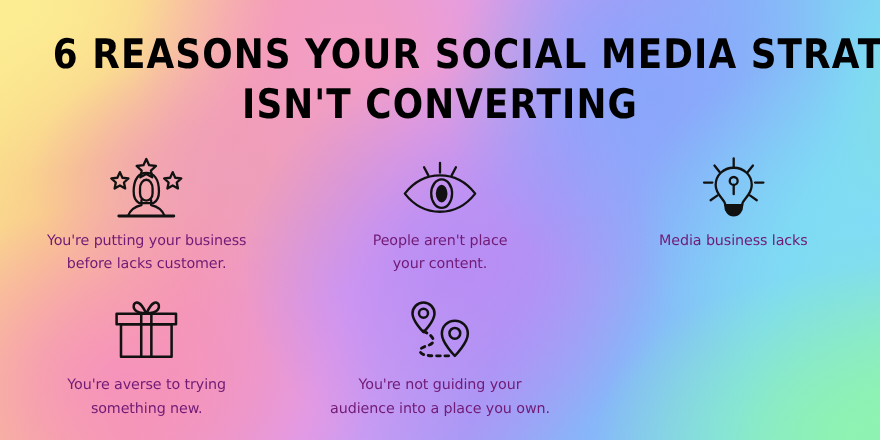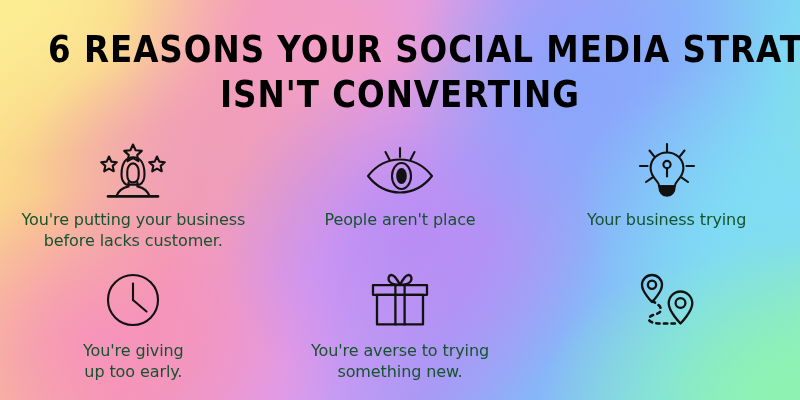--- a/index.html
+++ b/index.html
@@ -109,23 +109,23 @@
     align-items: center;
     justify-content: center;
   }
   .reason-icon svg {
     display: block;
     overflow: visible;
   }
   .reason-text {
     margin-top: 9px;
     font-family: "DejaVu Sans", sans-serif;
-    font-size: 16px;
+    font-size: 13px;
     line-height: 21px;
-    color: #14532d;
+    color: #701a75;
     text-align: center;
     letter-spacing: -0.1px;
     max-width: 250px;
   }
   .reason-row2 .reason-text {
     margin-top: 11px;
   }
   .reason-wide .reason-text {
     max-width: 262px;
   }
@@ -188,20 +188,21 @@
 
           <path d="M6 31 C15 19.5 26 14.5 38 14.5 C50 14.5 61 19.5 70 31 C61 42.5 50 47.5 38 47.5 C26 47.5 15 42.5 6 31 Z"></path>
 
           <ellipse cx="39.5" cy="31" rx="9.5" ry="13"></ellipse>
 
           <ellipse cx="39.5" cy="31" rx="5.3" ry="8" fill="#111111" stroke="none"></ellipse>
         </svg>
       </div>
       <div class="reason-text">
         <span>People aren't place</span><br>
+        <span>your content.</span>
       </div>
     </div>
 
     <div class="reason">
       <div class="reason-icon">
         <svg width="70" height="56" viewBox="0 0 70 56" fill="none" stroke="#111111" stroke-width="2.1" stroke-linecap="round" stroke-linejoin="round">
 
           <path d="M35 1 L35 9"></path>
           <path d="M17.5 7.5 L22.2 13.4"></path>
           <path d="M52.5 7.5 L47.8 13.4"></path>
@@ -212,37 +213,24 @@
 
           <path d="M35 9.5 C25.6 9.5 18.6 16.4 18.6 25.2 C18.6 30.8 21.5 34.3 24.4 37.6 C26.3 39.8 27.3 41.4 27.3 43.4 L42.7 43.4 C42.7 41.4 43.7 39.8 45.6 37.6 C48.5 34.3 51.4 30.8 51.4 25.2 C51.4 16.4 44.4 9.5 35 9.5 Z"></path>
 
           <circle cx="35" cy="21.5" r="3.6"></circle>
           <path d="M35 25.1 L35 33.5"></path>
 
           <path d="M27.3 43.4 L42.7 43.4 C42.7 49.0 39.3 52.8 35 52.8 C30.7 52.8 27.3 49.0 27.3 43.4 Z" fill="#111111" stroke="#111111"></path>
         </svg>
       </div>
       <div class="reason-text">
-        <span>Your business trying</span><br>
-      </div>
-    </div>
-
-    <div class="reason reason-row2">
-      <div class="reason-icon">
-        <svg width="56" height="56" viewBox="0 0 56 56" fill="none" stroke="#111111" stroke-width="2.1" stroke-linecap="round" stroke-linejoin="round">
-          <circle cx="28" cy="28" r="25"></circle>
-          <path d="M28 28 L28 11.5"></path>
-          <path d="M28 28 L41.5 39.5"></path>
-        </svg>
-      </div>
-      <div class="reason-text">
-        <span>You're giving</span><br>
-        <span>up too early.</span>
-      </div>
-    </div>
+        <span>Media business lacks</span><br>
+      </div>
+    </div>
+
 
     <div class="reason reason-row2">
       <div class="reason-icon">
         <svg width="66" height="58" viewBox="0 0 66 58" fill="none" stroke="#111111" stroke-width="2.3" stroke-linecap="round" stroke-linejoin="round">
 
           <path d="M33 13.8 C30.5 9.0 27.6 3.6 24.2 4.0 C21.4 4.4 20.6 8.0 22.6 10.6 C24.6 13.2 29.0 13.8 33 13.8 Z"></path>
           <path d="M33 13.8 C35.5 9.0 38.4 3.6 41.8 4.0 C44.6 4.4 45.4 8.0 43.4 10.6 C41.4 13.2 37.0 13.8 33 13.8 Z"></path>
 
           <rect x="6" y="14.2" width="54" height="9.6"></rect>
 
@@ -265,18 +253,19 @@
           <path d="M20 30 C26 33 30 36 28.5 40 C27 44 18 43 17 47.5 C16.2 51 22 52.5 30 52.5 L47 52.5" stroke-dasharray="3.4 4.2" stroke-width="2.6"></path>
 
           <path d="M20 4 C14.5 4 10 8.5 10 14 C10 21 20 31 20 31 C20 31 30 21 30 14 C30 8.5 25.5 4 20 4 Z"></path>
           <circle cx="20" cy="13.8" r="4.1"></circle>
 
           <path d="M48.5 20.5 C42 20.5 36.7 25.8 36.7 32.3 C36.7 40.6 48.5 52.5 48.5 52.5 C48.5 52.5 60.3 40.6 60.3 32.3 C60.3 25.8 55 20.5 48.5 20.5 Z"></path>
           <circle cx="48.5" cy="32" r="4.9"></circle>
         </svg>
       </div>
       <div class="reason-text">
-        <br>
+        <span>You're not guiding your</span><br>
+        <span>audience into a place you own.</span>
       </div>
     </div>
 
   </div>
 </div>
 
 </body></html>

